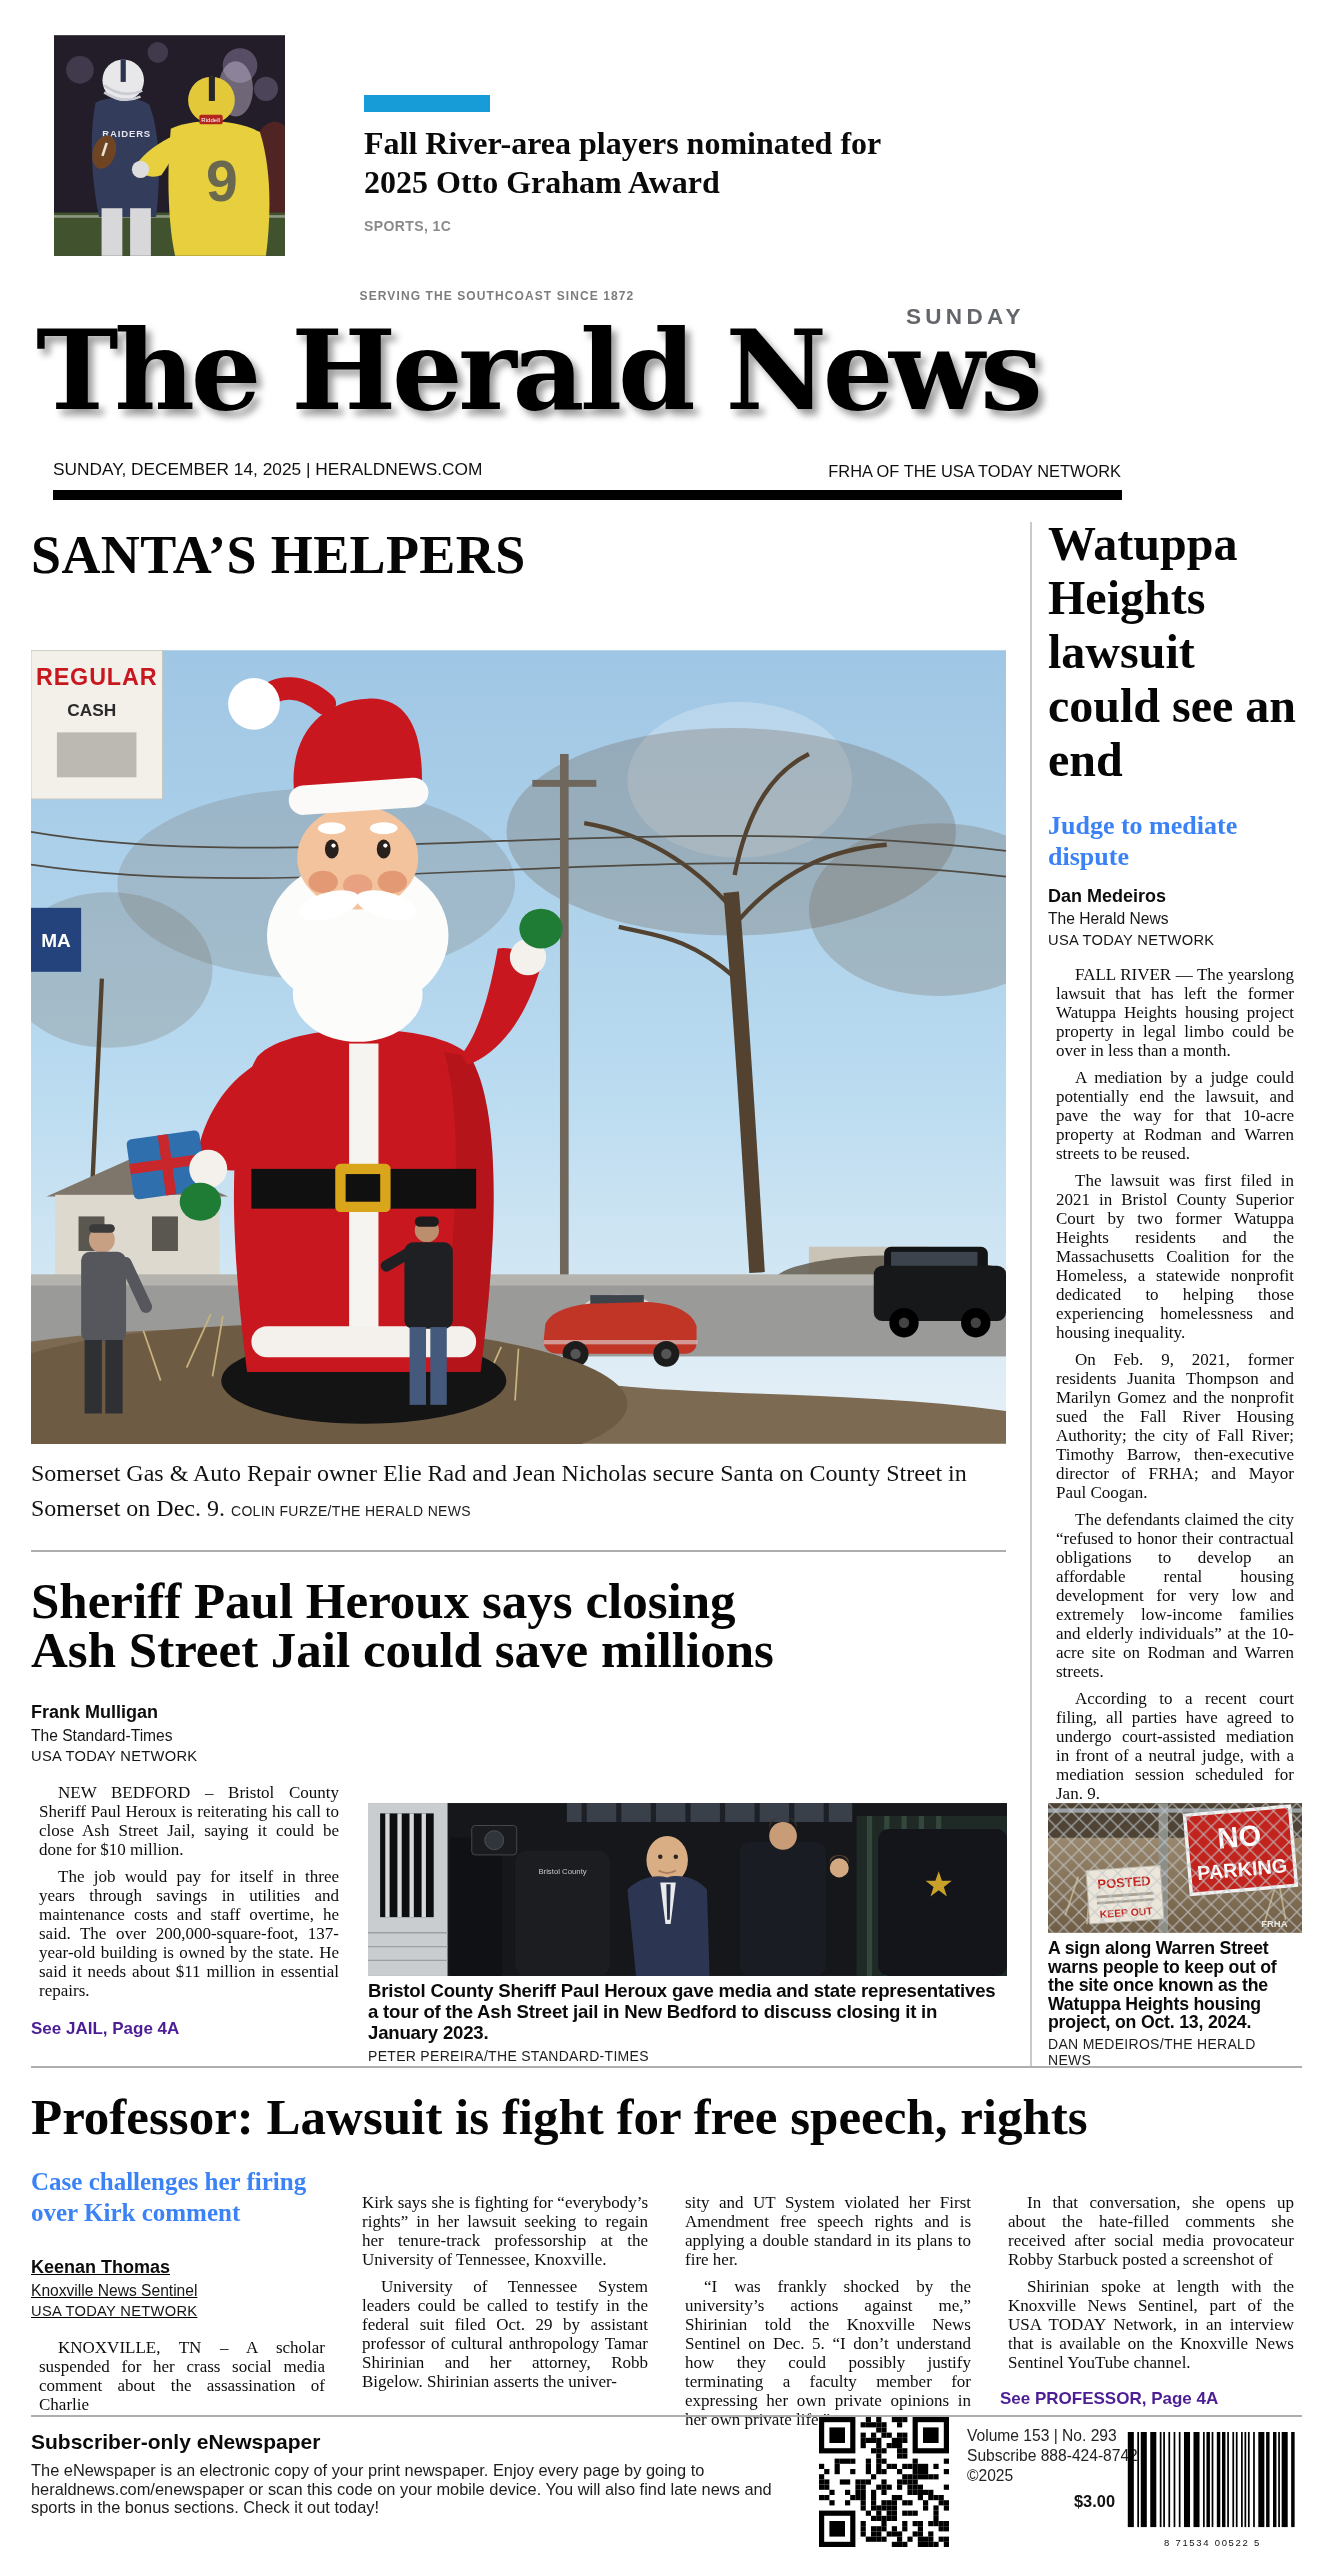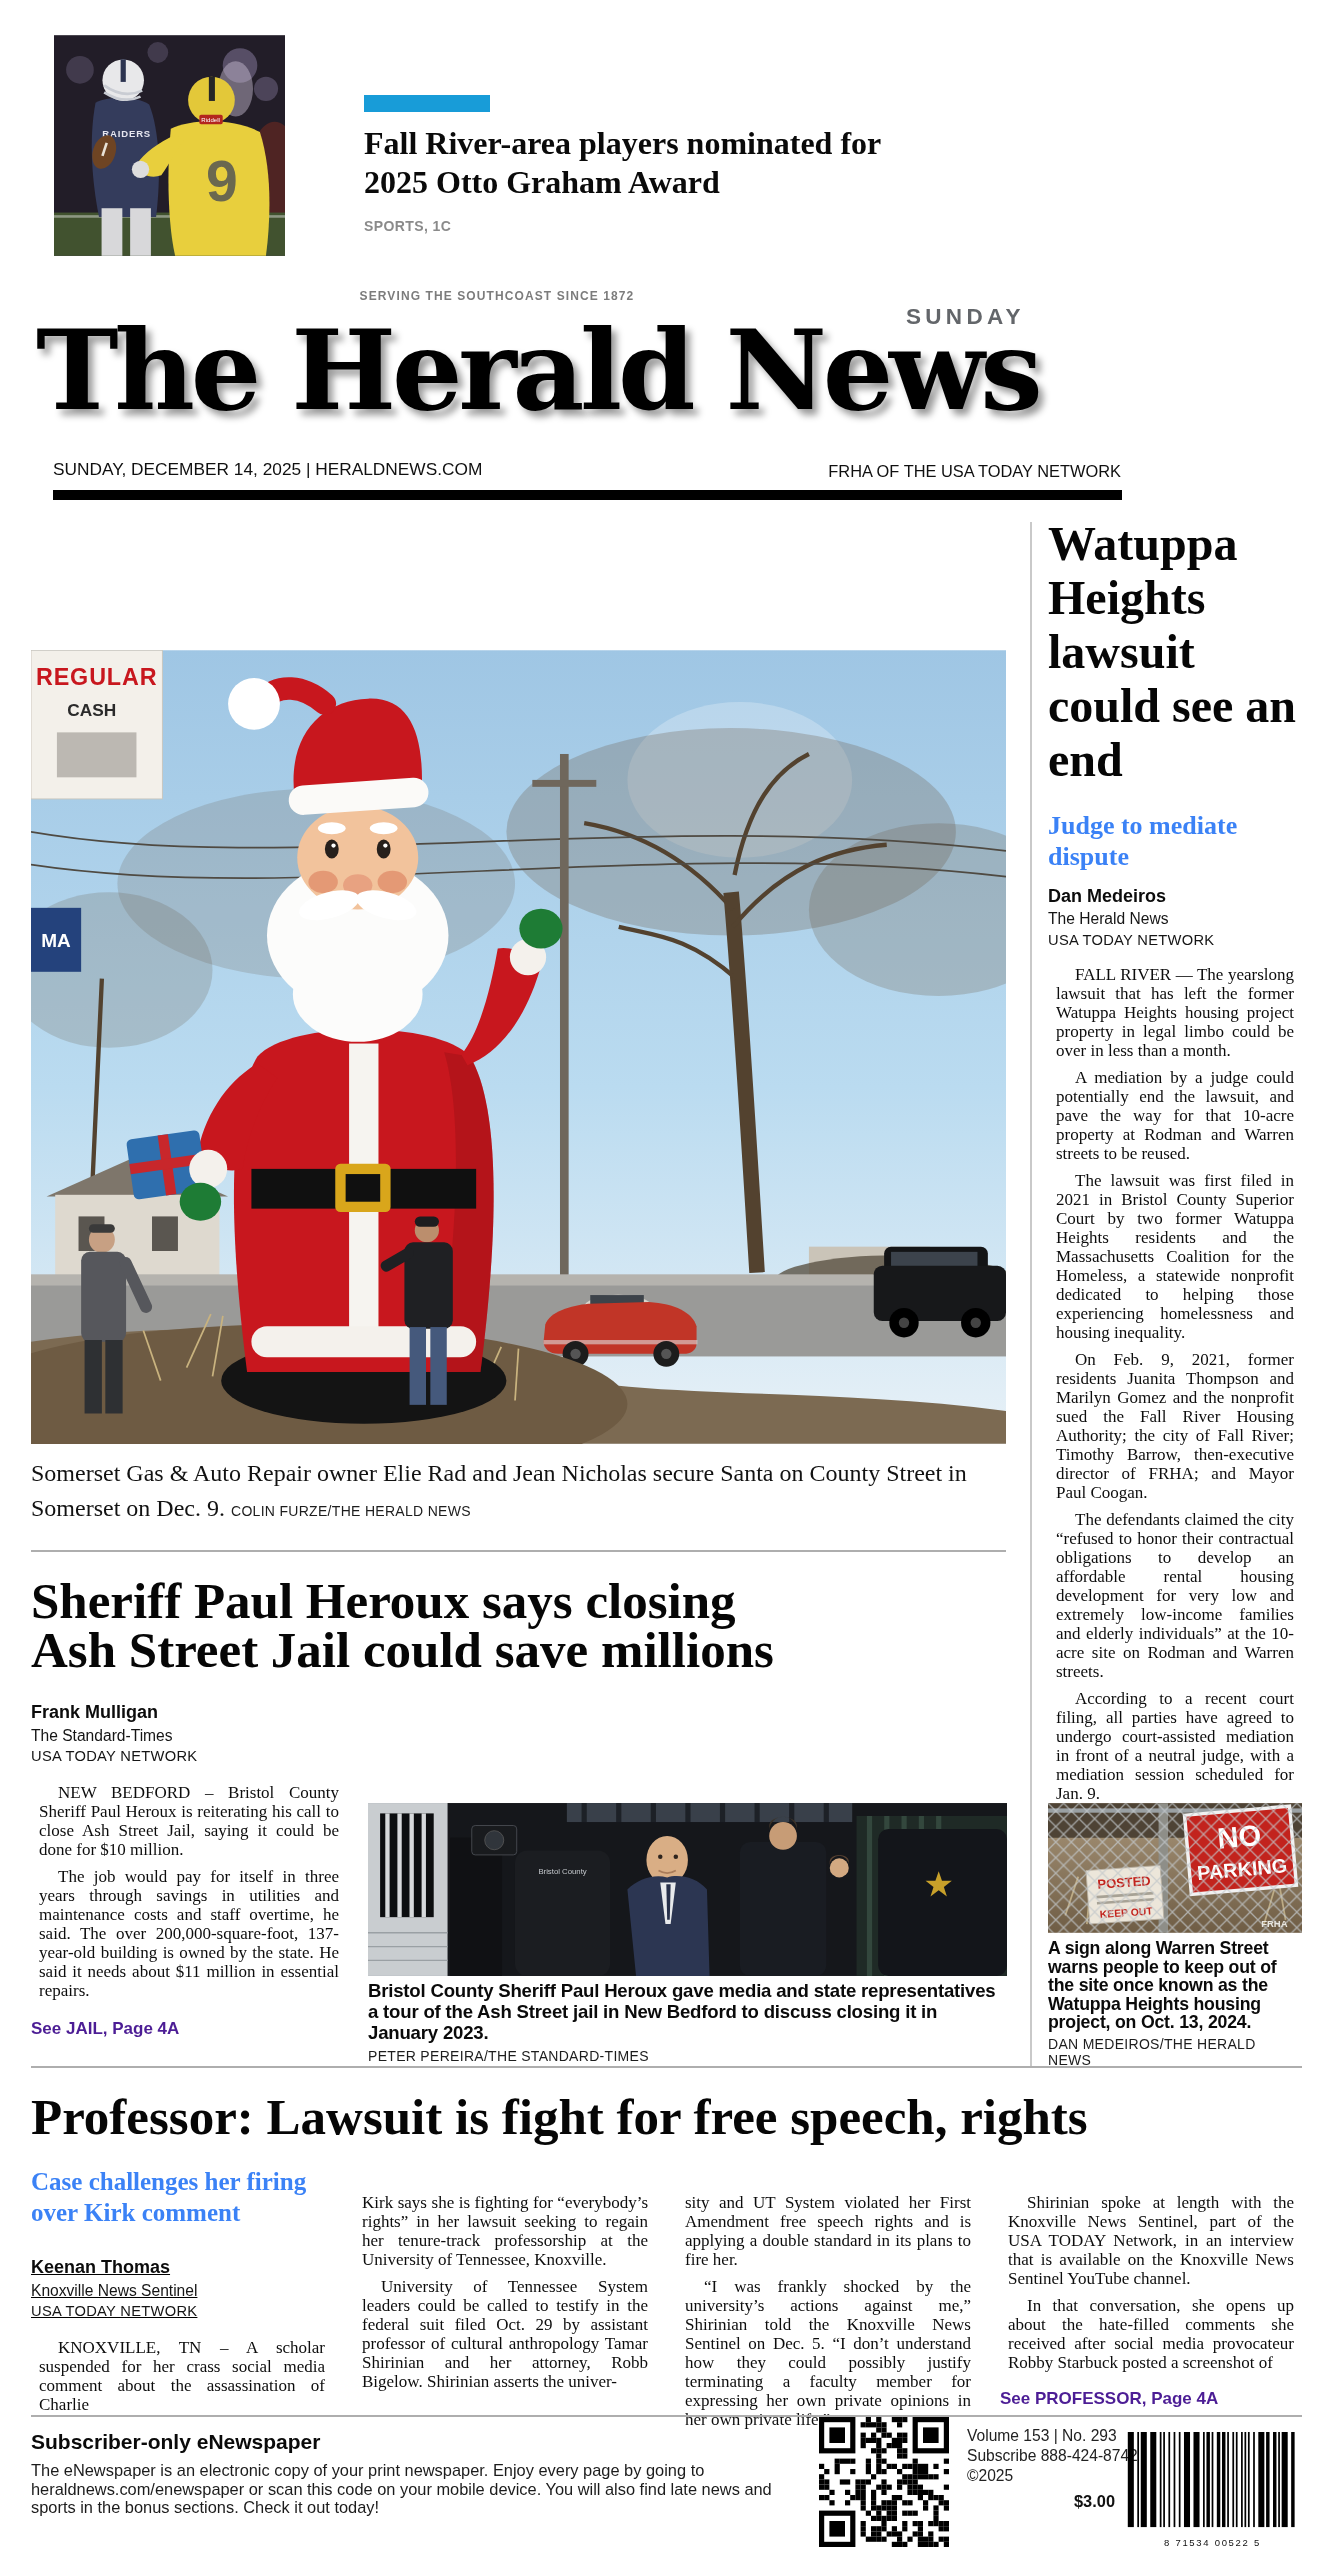--- a/index.html
+++ b/index.html
@@ -103,20 +103,21 @@
     <div class="teaser-kicker">SPORTS, 1C</div>
   </div>
 
   <div class="abs tagline" style="left:0;top:289px;width:994px;text-align:center;">SERVING THE SOUTHCOAST SINCE 1872</div>
   <div class="abs edition" style="left:906px;top:304px;">SUNDAY</div>
   <div class="abs paper-logo" style="left:36px;top:315px;">The Herald News</div>
   <div class="abs dateline" style="left:53px;top:459px;">SUNDAY, DECEMBER 14, 2025  |  HERALDNEWS.COM</div>
   <div class="abs network" style="top:462px;right:212px;">FRHA OF THE USA TODAY NETWORK</div>
   <div class="abs heavy-rule" style="left:53px;top:490px;width:1069px;height:9.5px;"></div>
 
+  <div class="abs h-santa" style="left:31px;top:524px;">SANTA’S HELPERS</div>
 
   <div class="abs photo-frame" style="left:31px;top:650px;width:975px;height:794px;">
     <svg width="975" height="794" viewBox="0 0 1128 918">
       <defs>
         <linearGradient id="skyG" x1="0" y1="0" x2="0" y2="1">
           <stop offset="0" stop-color="#9fc6e4"></stop>
             <stop offset=".55" stop-color="#badbf0"></stop>
             <stop offset="1" stop-color="#e8f1f7"></stop>
         </linearGradient>
       </defs>
@@ -433,22 +434,22 @@
       </div>
     </div>
     <div style="flex:1;padding-top:19px;">
       <div class="body-col">
         <p class="noindent">sity and UT System violated her First Amendment free speech rights and is applying a double standard in its plans to fire her.</p>
         <p>“I was frankly shocked by the university’s actions against me,” Shirinian told the Knoxville News Sentinel on Dec. 5. “I don’t understand how they could possibly justify terminating a faculty member for expressing her own private opinions in her own private life.”</p>
       </div>
     </div>
     <div style="flex:1;padding-top:19px;">
       <div class="body-col">
+        <p>In that conversation, she opens up about the hate-filled comments she received after social media provocateur Robby Starbuck posted a screenshot of</p>
         <p>Shirinian spoke at length with the Knoxville News Sentinel, part of the USA TODAY Network, in an interview that is available on the Knoxville News Sentinel YouTube channel.</p>
-        <p>In that conversation, she opens up about the hate-filled comments she received after social media provocateur Robby Starbuck posted a screenshot of</p>
       </div>
       <div class="jump" style="margin-top:17.3px;">See PROFESSOR, Page 4A</div>
     </div>
   </div>
 
   <div class="abs hairline" style="left:31px;top:2415px;width:1271px;height:1.7px;"></div>
   <div class="abs footer-title" style="left:31px;top:2430px;">Subscriber-only eNewspaper</div>
   <div class="abs footer-text" style="left:31px;top:2461px;">The eNewspaper is an electronic copy of your print newspaper. Enjoy every page by going to heraldnews.com/enewspaper or scan this code on your mobile device. You will also find late news and sports in the bonus sections. Check it out today!</div>
 
   <div class="abs" style="left:819px;top:2417px;width:130px;height:130px;">

